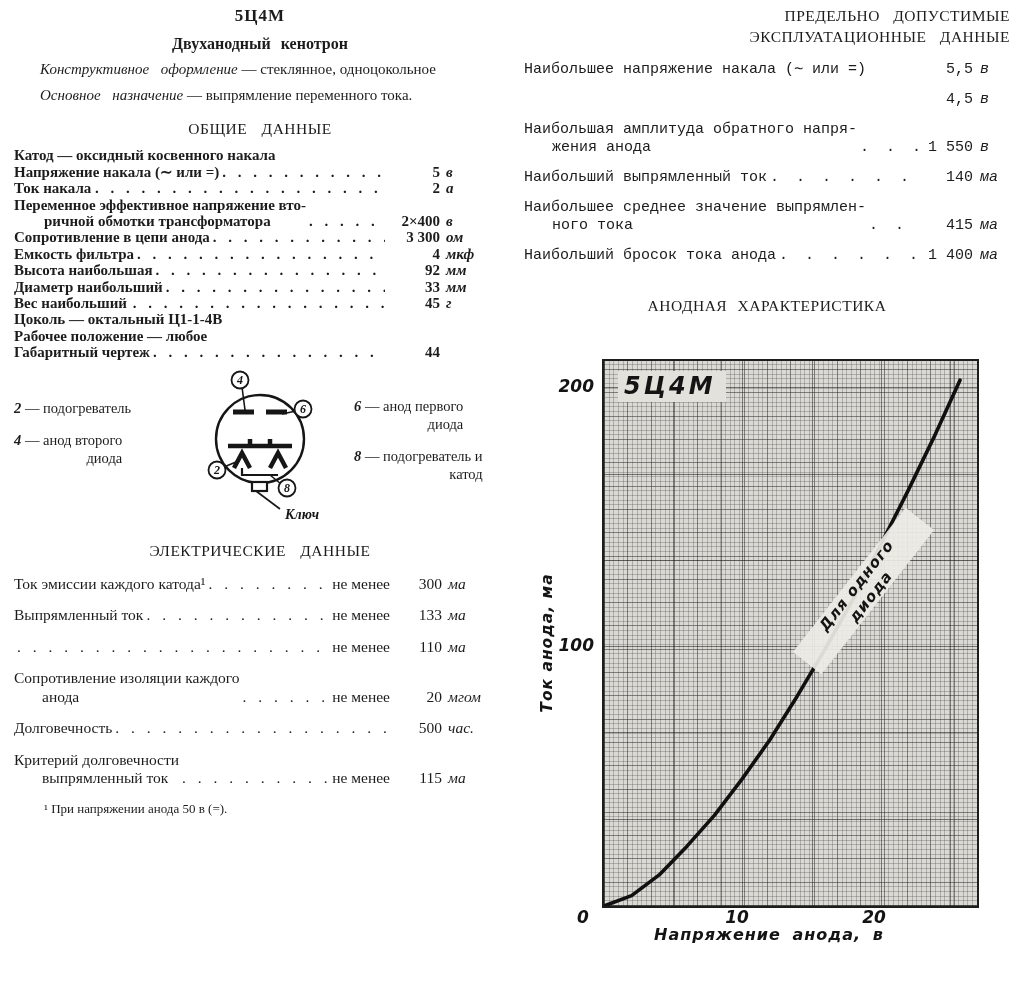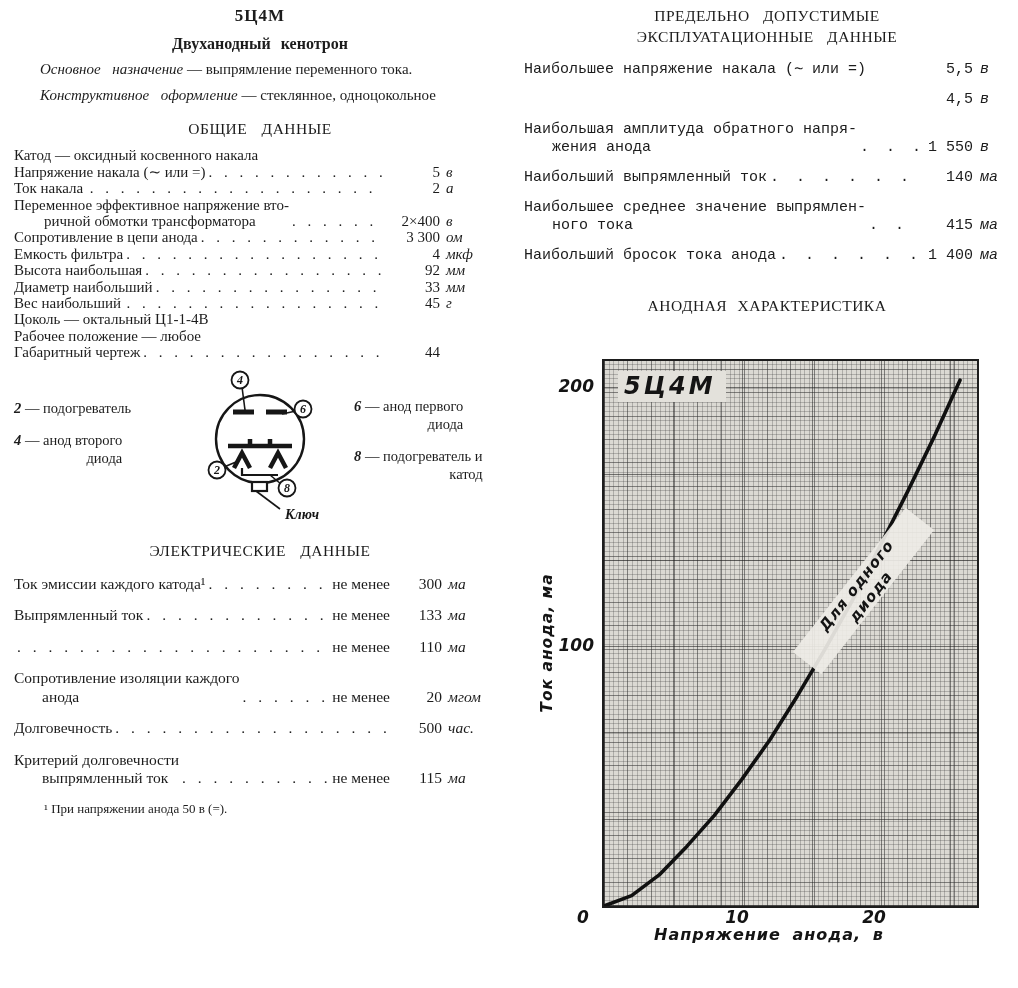--- a/index.html
+++ b/index.html
@@ -1,33 +1,33 @@
 <!DOCTYPE html>
 <html><head>
 <meta charset="utf-8">
 <style>
   html,body{margin:0;padding:0;background:#ffffff;}
   .page{position:relative;width:1018px;height:988px;background:#ffffff;overflow:hidden;
         font-family:"Liberation Serif",serif;color:#1c1c1c;}
   
   .center{text-align:center;}
-  .prewrap{white-space:pre-line;}
+  .prewrap{white-space:pre-line;text-align:right;}
   
   .col-left{position:absolute;left:14px;top:6px;width:492px;}
   .col-right{position:absolute;left:524px;top:6px;width:486px;}
   
   .tube-title{font-size:17px;font-weight:bold;letter-spacing:1px;}
   .tube-subtitle{font-size:16px;font-weight:bold;margin-top:9px;word-spacing:6px;}
   .para{font-size:15px;line-height:1.28;text-align:justify;margin-top:7px;}
   .para .lead{font-style:italic;word-spacing:8px;}
   .para:first-of-type{margin-top:10px;}
   .para .indent{display:inline-block;width:26px;}
   .sec-heading{font-size:15.5px;margin-top:15px;word-spacing:10px;letter-spacing:.5px;}
   
-  .g-rows{margin-top:9px;font-size:15px;line-height:16.4px;}
+  .g-rows{margin-top:9px;font-size:15px;line-height:16.4px;font-weight:bold;}
   .g-row{display:flex;align-items:flex-end;padding-right:26px;}
   .g-row .lbl{white-space:pre-line;padding-left:30px;text-indent:-30px;}
   .dots{flex:1;overflow:hidden;white-space:nowrap;margin:0 3px;min-width:10px;}
   .dots::after{content:". . . . . . . . . . . . . . . . . . . . . . . . . . . . . . . .";
                letter-spacing:4px;color:#1c1c1c;}
   .spacer{flex:1;}
   .val{white-space:pre;text-align:right;min-width:52px;}
   .unit{font-style:italic;min-width:34px;padding-left:6px;}
   
   .schema-heading{font-size:14.5px;margin-top:17px;letter-spacing:.8px;word-spacing:4px;line-height:1.45;}
@@ -81,22 +81,22 @@
 </style>
 </head>
 <body>
 
 <div class="page">
 
   <div class="col-left">
     <div class="tube-title center">5Ц4М</div>
     <div class="tube-subtitle center">Двуханодный кенотрон</div>
 
+    <div class="para"><span class="indent"></span><span class="lead">Конструктивное оформление</span><span> — стеклянное, одноцокольное</span></div>
     <div class="para"><span class="indent"></span><span class="lead">Основное назначение</span><span> — выпрямление переменного тока.</span></div>
-    <div class="para"><span class="indent"></span><span class="lead">Конструктивное оформление</span><span> — стеклянное, одноцокольное</span></div>
 
     <div class="sec-heading center">ОБЩИЕ ДАННЫЕ</div>
 
     <div class="g-rows">
       <div class="g-row">
           <span class="lbl">Катод — оксидный косвенного накала</span>
         </div>
       <div class="g-row">
           <span class="lbl">Напряжение накала (∼ или =)</span>
           <span class="dots"></span>

